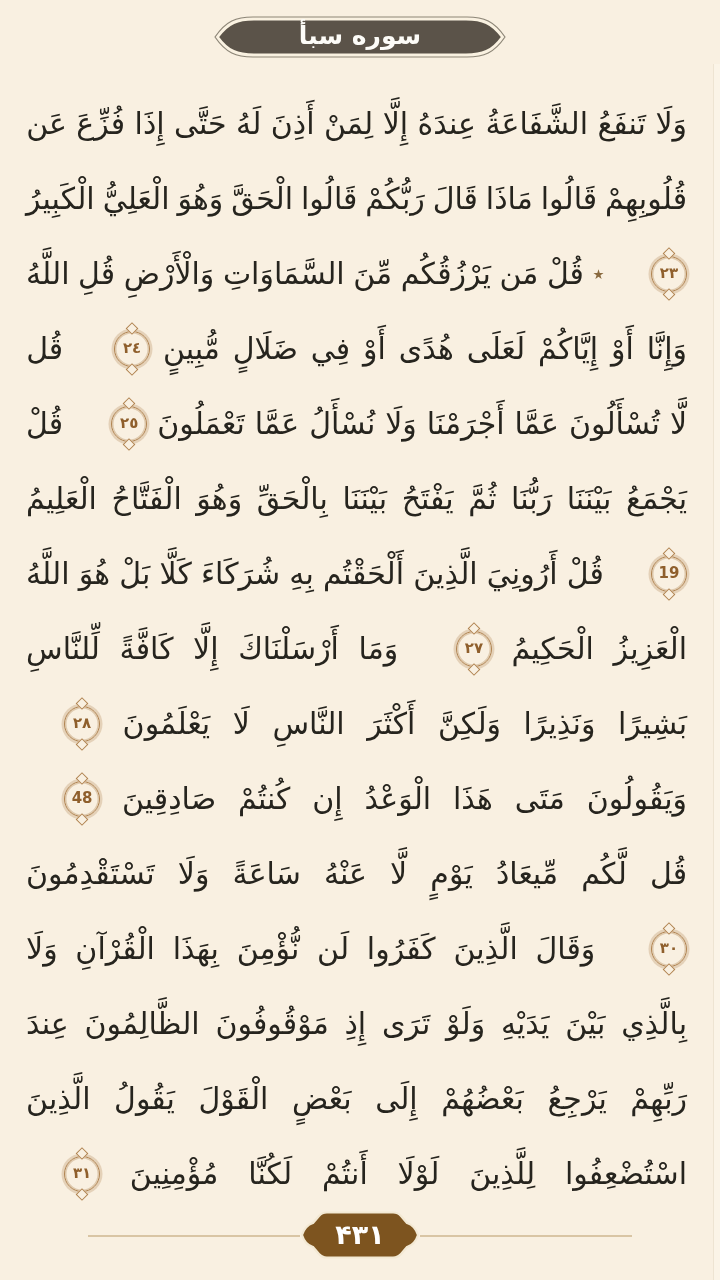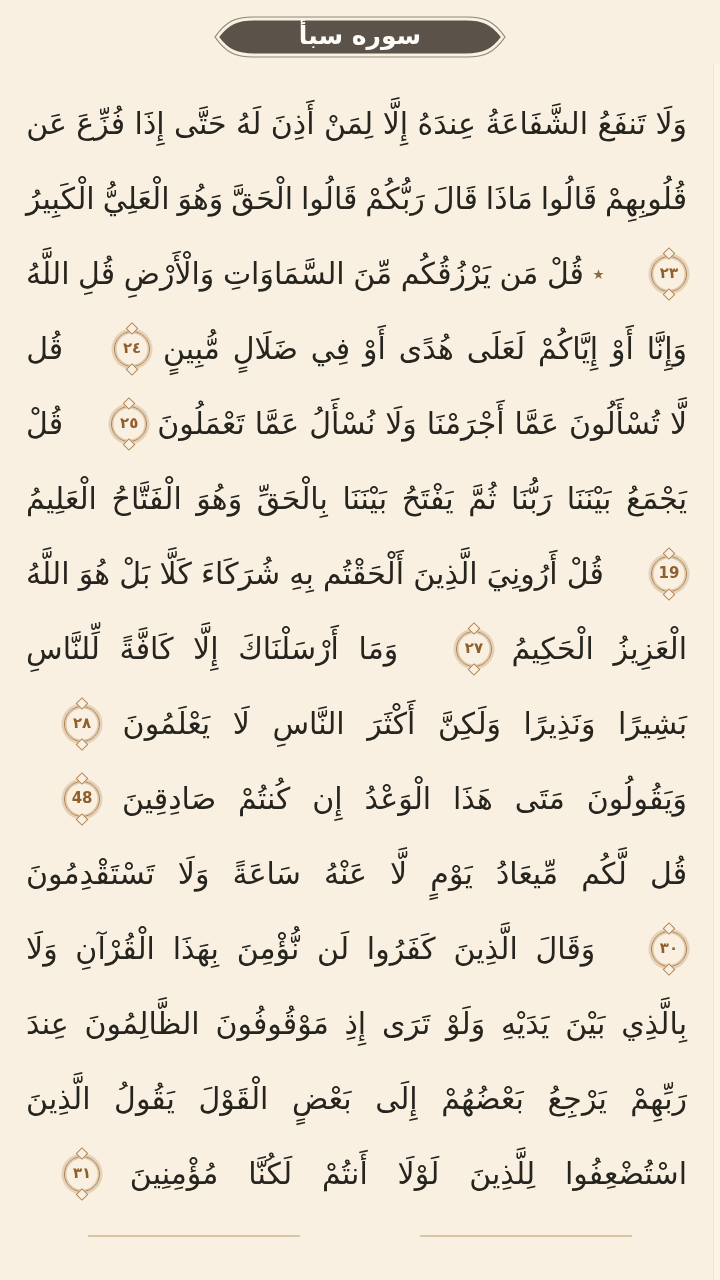--- a/index.html
+++ b/index.html
@@ -307,15 +307,21 @@
         <span class="qword">أَنتُمْ</span>
         <span class="qword">لَكُنَّا</span>
         <span class="qword">مُؤْمِنِينَ</span>
         <span class="ayah-marker">٣١</span>
       </div>
     </main>
 
   <footer class="page-footer">
     <div class="rule rule-left"></div>
     <div class="rule rule-right"></div>
+    <div class="page-badge">
+      <svg viewBox="0 0 118 52" aria-hidden="true">
+        <path d="M 26 3.5 L 92 3.5 Q 97 3.5 100 7 L 106 14 Q 114 16.5 117 26 Q 114 35.5 106 38 L 100 45 Q 97 48.5 92 48.5 L 26 48.5 Q 21 48.5 18 45 L 12 38 Q 4 35.5 1 26 Q 4 16.5 12 14 L 18 7 Q 21 3.5 26 3.5 Z" fill="var(--c-badge)" stroke="var(--c-badge-stroke)" stroke-width="2.2"></path>
+      </svg>
+      <span class="page-number">۴۳۱</span>
+    </div>
   </footer>
 
 </div>
 
 </body></html>

